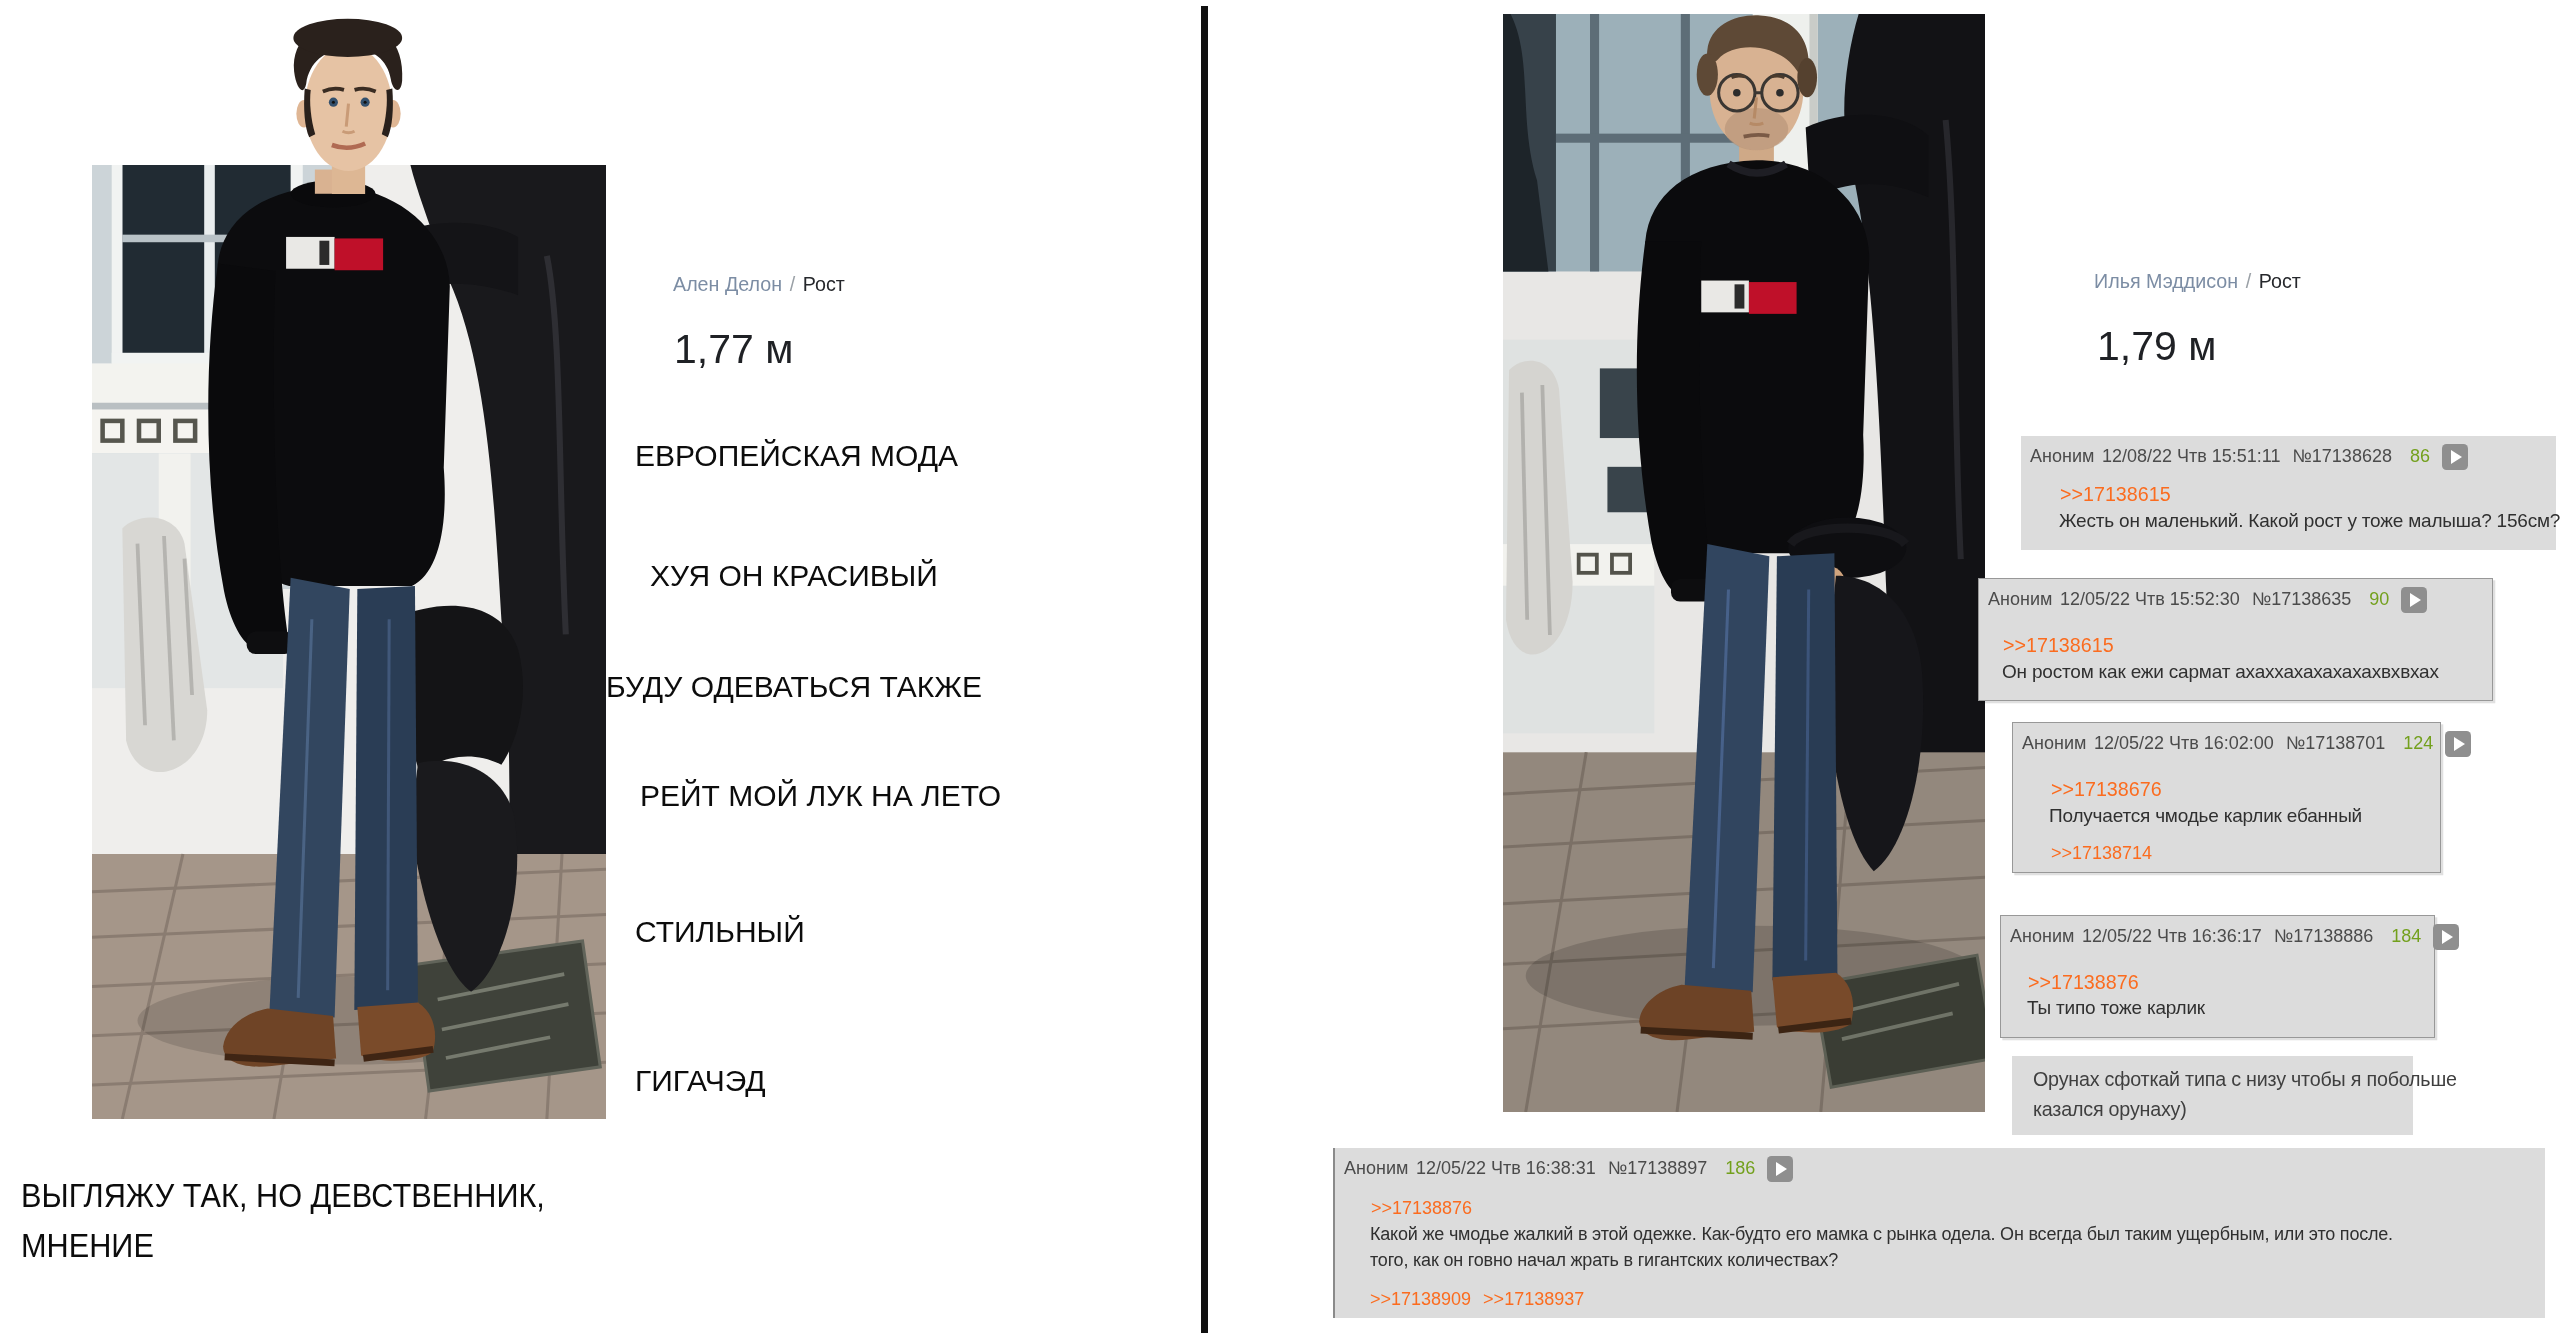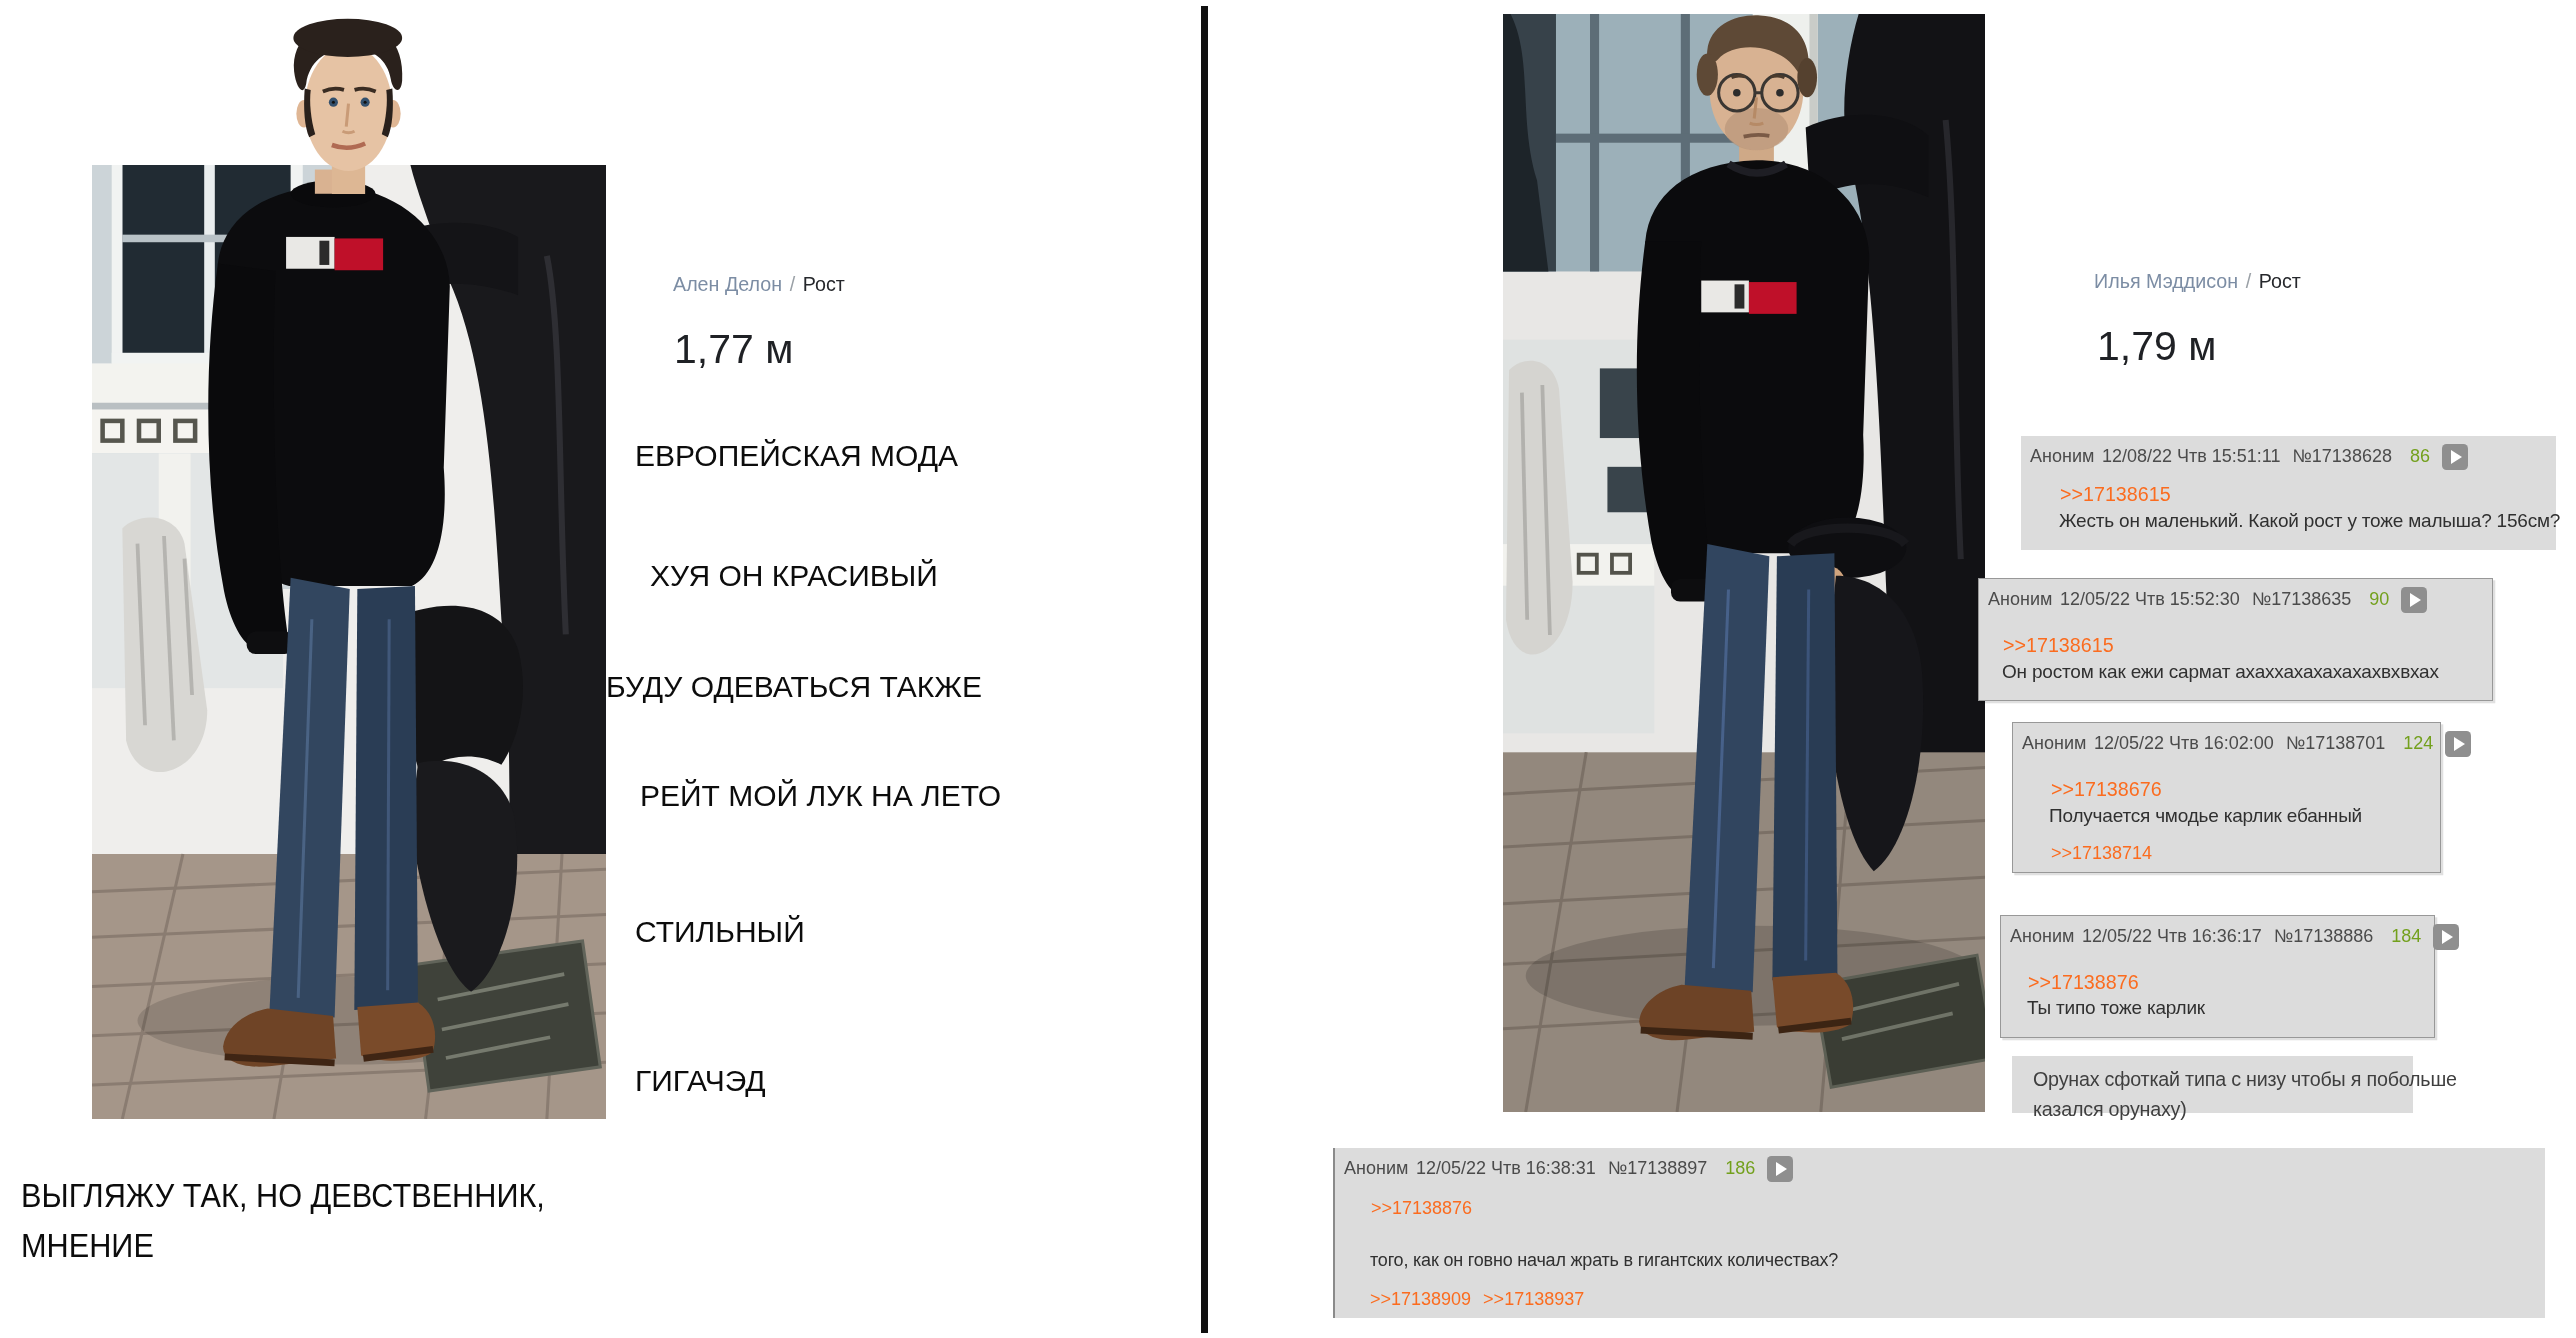--- a/index.html
+++ b/index.html
@@ -313,36 +313,37 @@
       <span class="num">№17138886</span>
       <span class="cnt">184</span>
       <span class="play">
           <span class="tri"></span>
         </span>
     </div>
     <div class="rl" style="left:27px;top:55px;">&gt;&gt;17138876</div>
     <div class="pt" style="left:26px;top:81px;">Ты типо тоже карлик</div>
   </div>
 
-  <div class="post" style="left:2012px;top:1044px;width:401px;height:57px;">
+  <div class="post" style="left:2012px;top:1044px;width:401px;height:79px;">
     <div class="pt" style="left:21px;top:12px;font-size:19.7px;color:#3f3f3f;">Орунах сфоткай типа с низу чтобы я побольше</div>
     <div class="pt" style="left:21px;top:42px;font-size:19.7px;color:#3f3f3f;">казался орунаху)</div>
   </div>
 
   <div class="post left-edged" style="left:1333px;top:1136px;width:1212px;height:170px;">
     <div class="ph">
       <span>Аноним</span>
       <span class="d">12/05/22 Чтв 16:38:31</span>
       <span class="num">№17138897</span>
       <span class="cnt">186</span>
       <span class="play">
           <span class="tri"></span>
         </span>
     </div>
     <div class="rl" style="left:36px;top:50px;font-size:18px;">&gt;&gt;17138876</div>
+    <div class="pt" style="left:35px;top:76px;font-size:18px;">Какой же чмодье жалкий в этой одежке. Как-будто его мамка с рынка одела. Он всегда был таким ущербным, или это после.</div>
     <div class="pt" style="left:35px;top:102px;font-size:18px;">того, как он говно начал жрать в гигантских количествах?</div>
     <div class="mentions" style="left:35px;top:141px;">
       <span>&gt;&gt;17138909</span>
       <span>&gt;&gt;17138937</span>
     </div>
   </div>
 
 </div>
 
 

